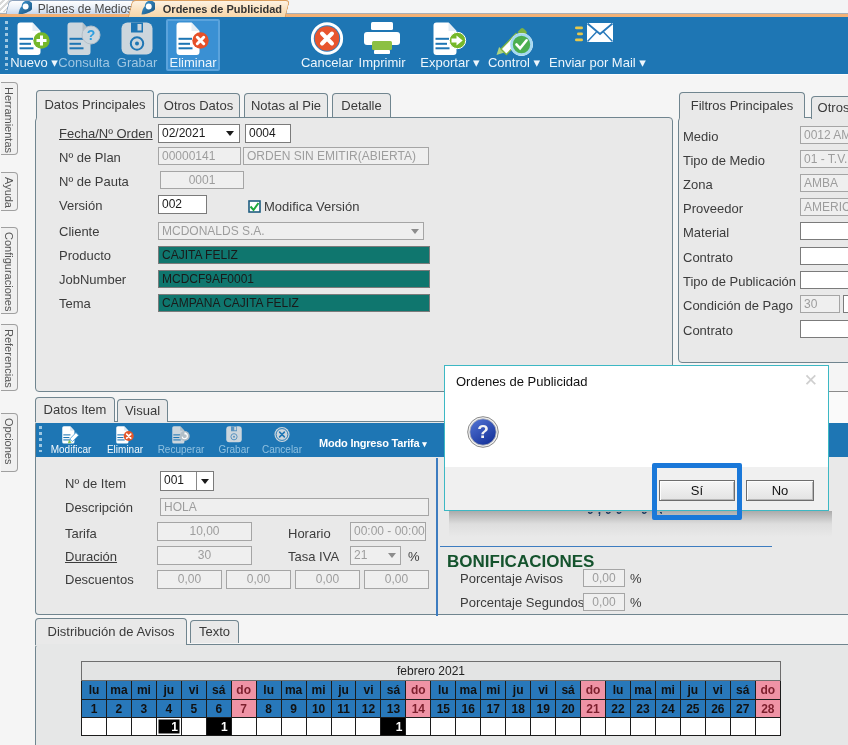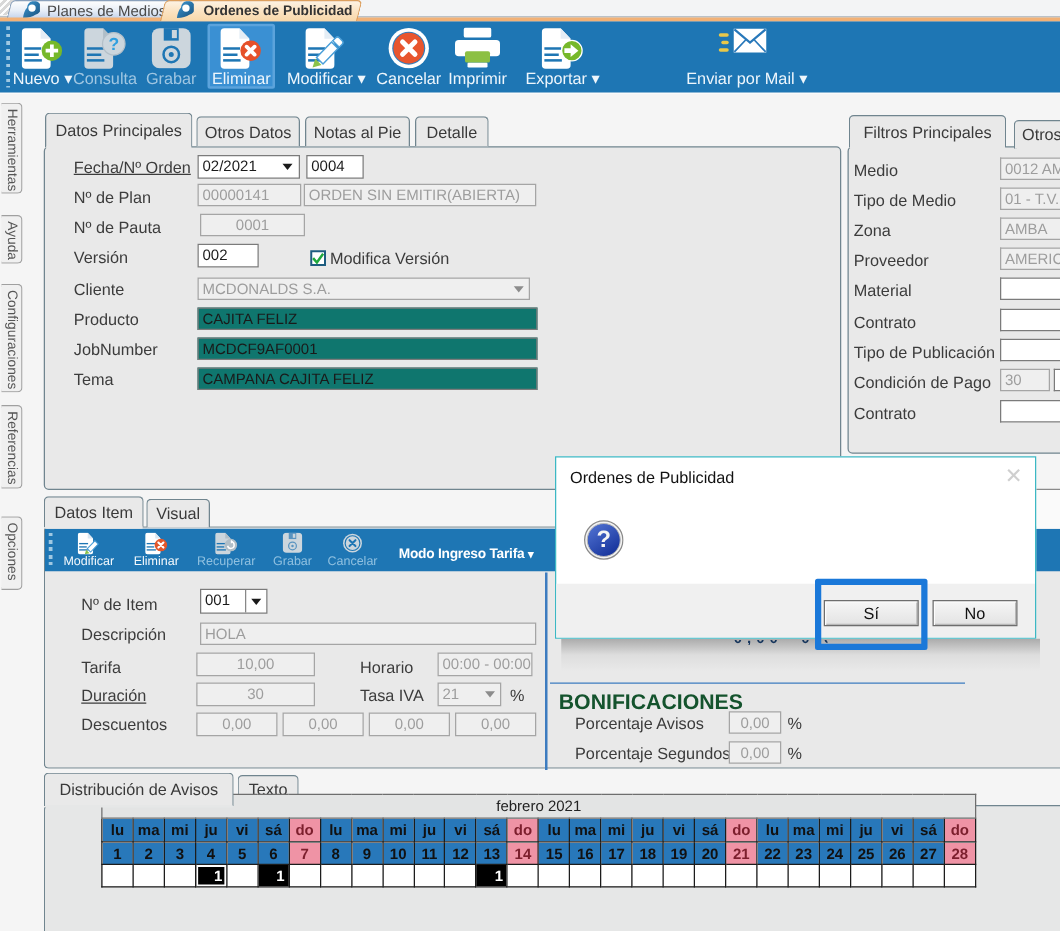--- a/index.html
+++ b/index.html
@@ -53,21 +53,21 @@
 .darr.g { border-top-color:#8c8c8c; }
 
 
 #subbar { left:36px; top:423px; width:812px; height:34px; background:#1e76b4; }
 .sbtn { position:absolute; top:0; height:34px; text-align:center; color:#f2f8fc; font-size:10px; }
 .sbtn .ic { position:absolute; left:50%; transform:translateX(-50%); top:3px; }
 .sbtn .tx { position:absolute; left:0; right:0; bottom:2px; white-space:nowrap; }
 .sbtn.dis .tx { color:#8fc0e0; }
 
 
-#cal { left:81px; top:635px; border-collapse:collapse; table-layout:fixed; width:700px; }
+#cal { left:81px; top:661px; border-collapse:collapse; table-layout:fixed; width:700px; }
 #cal td { height:18px; font-size:12px; text-align:center; border:1px solid #1c1c1c; overflow:hidden; color:#111; }
 #cal .title td { background:#e3e4e4; color:#222; font-size:12px; border:1px solid #6e6e6e; height:19px; }
 #cal .dn td { background:#2878ba; height:19px; font-weight:bold; }
 #cal .dn td.su { background:#ef93a5; color:#7c1f2d; }
 #cal .num td { background:#2878ba; font-weight:bold; }
 #cal .num td.su { background:#ef93a5; color:#7c1f2d; }
 #cal .val td { background:#fff; }
 #cal .val td.b { background:#000; color:#fff; text-align:right; padding-right:3px; font-weight:bold; }
 #cal .val td.bw { background:#000; color:#fff; text-align:right; padding-right:3px; font-weight:bold; box-shadow:inset 0 0 0 1.5px #fff; }
 
@@ -155,33 +155,20 @@
           <path d="M3.5 0.5 H15.5 L23.5 9 V30 a3 3 0 0 1 -3 3 H3.5 A3 3 0 0 1 0.5 30 V3.5 A3 3 0 0 1 3.5 0.5 Z" fill="#fff"></path>
           <path d="M15.5 0.5 L23.5 9 H15.5 Z" fill="#e4edf5"></path>
           <rect x="2.5" y="15.8" width="13.5" height="2" fill="#1e76b4"></rect>
           <rect x="2.5" y="20.8" width="11.5" height="2" fill="#1e76b4"></rect>
           <rect x="2.5" y="25.3" width="14" height="2" fill="#1e76b4"></rect>
           <circle cx="24.5" cy="18.5" r="8.2" fill="#e65029"></circle>
           <path d="M21.3 15.3 l6.4 6.4 M27.7 15.3 l-6.4 6.4" stroke="#fff" stroke-width="3" stroke-linecap="round"></path>
         </svg></span>
       <span class="tx">Eliminar</span>
     </div>
-    <div class="tbtn" style="left:216px;width:90px;">
-      <span class="ic"><svg width="34" height="34" viewBox="0 0 34 34">
-          <path d="M3.5 0.5 H15.5 L23.5 9 V30 a3 3 0 0 1 -3 3 H3.5 A3 3 0 0 1 0.5 30 V3.5 A3 3 0 0 1 3.5 0.5 Z" fill="#fff"></path>
-          <path d="M15.5 0.5 L23.5 9 H15.5 Z" fill="#e4edf5"></path>
-          <rect x="2.5" y="15.8" width="13.5" height="2" fill="#1e76b4"></rect>
-          <rect x="2.5" y="20.8" width="11.5" height="2" fill="#1e76b4"></rect>
-          <rect x="2.5" y="25.3" width="14" height="2" fill="#1e76b4"></rect>
-          <path d="M6 32 l2.2-7 5 5 z" fill="#8bc34a"></path>
-          <path d="M9.2 24 l12-12.4 5.2 5.2 -12 12.4 z" fill="#fff" stroke="#4a9fd8" stroke-width="1.2"></path>
-          <path d="M22.2 10.6 l2.4-2.4 a2 2 0 0 1 2.8 0 l2.4 2.4 a2 2 0 0 1 0 2.8 l-2.4 2.4 z" fill="#fff" stroke="#4a9fd8" stroke-width="1.2"></path>
-        </svg></span>
-      <span class="tx">Modificar ▾</span>
-    </div>
     <div class="tbtn" style="left:282px;width:90px;">
       <span class="ic"><svg width="33" height="33" viewBox="0 0 36 36">
           <circle cx="18" cy="18" r="17.6" fill="#fff"></circle>
           <circle cx="18" cy="18" r="14.4" fill="#2f7fc0"></circle>
           <circle cx="18" cy="18" r="13.4" fill="#e8552e"></circle>
           <path d="M12.6 12.6 l10.8 10.8 M23.4 12.6 l-10.8 10.8" stroke="#fff" stroke-width="4.4" stroke-linecap="round"></path>
         </svg></span>
       <span class="tx">Cancelar</span>
     </div>
     <div class="tbtn" style="left:337px;width:90px;">
@@ -197,20 +184,31 @@
       <span class="ic"><svg width="34" height="34" viewBox="0 0 34 34">
           <path d="M3.5 0.5 H15.5 L23.5 9 V30 a3 3 0 0 1 -3 3 H3.5 A3 3 0 0 1 0.5 30 V3.5 A3 3 0 0 1 3.5 0.5 Z" fill="#fff"></path>
           <path d="M15.5 0.5 L23.5 9 H15.5 Z" fill="#e4edf5"></path>
           <rect x="2.5" y="15.8" width="13.5" height="2" fill="#1e76b4"></rect>
           <rect x="2.5" y="20.8" width="11.5" height="2" fill="#1e76b4"></rect>
           <rect x="2.5" y="25.3" width="14" height="2" fill="#1e76b4"></rect>
           <circle cx="24.5" cy="18.5" r="8.2" fill="#76b82a" stroke="#fff" stroke-width="1"></circle>
           <path d="M18.5 20.4 v-3.8 h5 v-3.2 l6.2 5.1 -6.2 5.1 v-3.2 z" fill="#fff"></path>
         </svg></span>
       <span class="tx">Exportar ▾</span>
+    </div>
+    <div class="tbtn" style="left:469px;width:90px;">
+      <span class="ic"><svg width="38" height="34" viewBox="0 0 38 34">
+          <path d="M1.5 33 l2.6-8 5.4 5.4 z" fill="#aed581"></path>
+          <path d="M6 27 l15-15.5 5.4 5.4 -15 15.5 z" fill="#fff" stroke="#7cb342" stroke-width="1.4"></path>
+          <path d="M22.5 10 l3.2-3.2 a2.2 2.2 0 0 1 3.1 0 l2.3 2.3 a2.2 2.2 0 0 1 0 3.1 l-3.2 3.2 z" fill="#7cb342"></path>
+          <circle cx="26.5" cy="22.5" r="11.4" fill="#fff"></circle>
+          <circle cx="26.5" cy="22.5" r="10" fill="#4caf50" stroke="#a6d9f2" stroke-width="2.6"></circle>
+          <path d="M21.5 22.5 l3.6 3.8 6.5-8" fill="none" stroke="#fff" stroke-width="2.6" stroke-linecap="round"></path>
+        </svg></span>
+      <span class="tx">Control ▾</span>
     </div>
     <div class="tbtn" style="left:549px;width:90px;">
       <span class="ic"><svg width="40" height="25" viewBox="0 0 40 25">
           <rect x="1" y="4.5" width="8" height="2.8" rx="1.4" fill="#e8c84a"></rect>
           <rect x="3" y="10.5" width="6" height="2.8" rx="1.4" fill="#e8c84a"></rect>
           <rect x="1" y="16.5" width="8" height="2.8" rx="1.4" fill="#e8c84a"></rect>
           <rect x="13" y="1" width="26" height="19" fill="#fff"></rect>
           <path d="M13.5 1.5 L26 12 L38.5 1.5" fill="none" stroke="#2878ba" stroke-width="1.8"></path>
           <path d="M13.5 19.5 L22.5 10 M38.5 19.5 L29.5 10" fill="none" stroke="#2878ba" stroke-width="1.4"></path>
         </svg></span>

